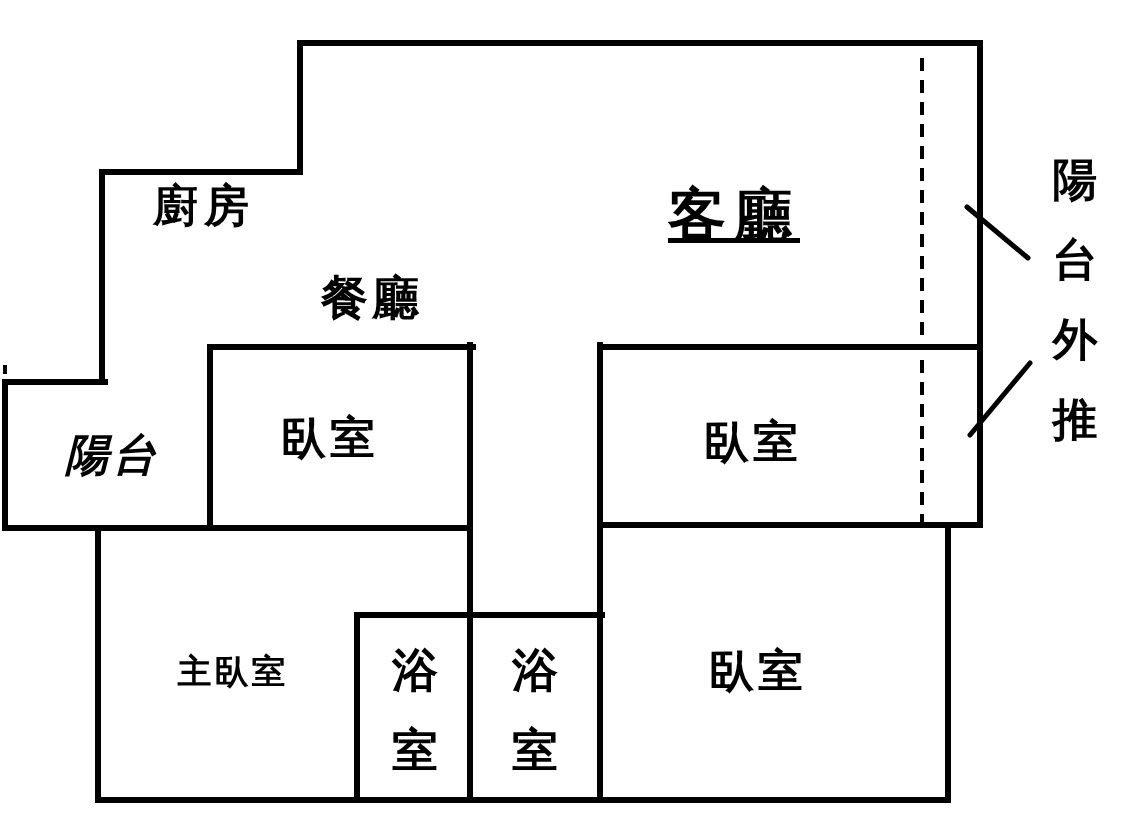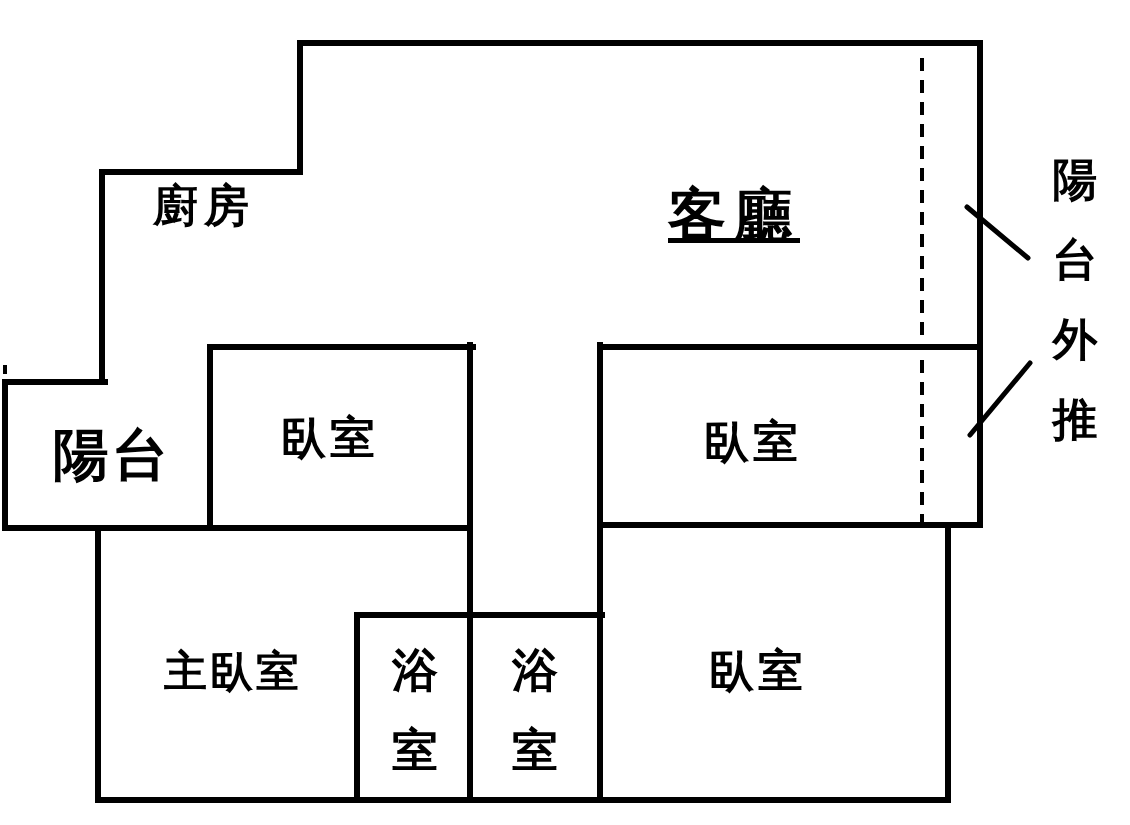--- a/index.html
+++ b/index.html
@@ -59,25 +59,26 @@
     <div class="wall" style="left: 354px; top: 612px; width: 6px; height: 191px;"></div>
     <div class="wall" style="left: 95px; top: 797px; width: 856px; height: 6px;"></div>
     <div class="wall" style="left: 95px; top: 525px; width: 6px; height: 278px;"></div>
     <div class="wall" style="left: 597px; top: 342px; width: 6px; height: 461px;"></div>
     <div class="wall" style="left: 597px; top: 344px; width: 386px; height: 6px;"></div>
     <div class="wall" style="left: 597px; top: 522px; width: 386px; height: 6px;"></div>
     <div class="wall" style="left: 945px; top: 525px; width: 6px; height: 278px;"></div>
     <div class="vdash" style="left: 920px; top: 58px; height: 278px;"></div>
     <div class="vdash" style="left: 920px; top: 360px; height: 163px;"></div>
     <div class="room-label" style="letter-spacing: 6px; left: 204px; top: 205px; font-size: 45px;">廚房</div>
+    <div class="room-label" style="letter-spacing: 4px; left: 372px; top: 297px; font-size: 47px;">餐廳</div>
     <div class="room-label" style="letter-spacing: 8px; left: 734px; top: 215px; font-size: 58px; text-decoration: underline;">客廳</div>
-    <div class="room-label" style="letter-spacing: 3px; left: 112px; top: 455px; font-size: 56px;">陽台</div>
+    <div class="room-label" style="letter-spacing: 3px; left: 112px; top: 455px; font-size: 44px; font-style: italic;">陽台</div>
     <div class="room-label" style="letter-spacing: 4px; left: 330px; top: 437px; font-size: 45px;">臥室</div>
     <div class="room-label" style="letter-spacing: 4px; left: 753px; top: 441px; font-size: 45px;">臥室</div>
-    <div class="room-label" style="letter-spacing: 3px; left: 233px; top: 671px; font-size: 43px; text-align: right;">主臥室</div>
+    <div class="room-label" style="letter-spacing: 3px; left: 233px; top: 671px; font-size: 34px; text-align: right;">主臥室</div>
     <div class="room-label" style="line-height: 80px; left: 415px; top: 710px; font-size: 46px;">浴
 室</div>
     <div class="room-label" style="line-height: 80px; left: 535px; top: 710px; font-size: 46px;">浴
 室</div>
     <div class="room-label" style="letter-spacing: 4px; left: 758px; top: 670px; font-size: 45px;">臥室</div>
     <div class="room-label" style="line-height: 80px; left: 1075px; top: 300px; font-size: 45px;">陽
 台
 外
 推</div>
   </div>

